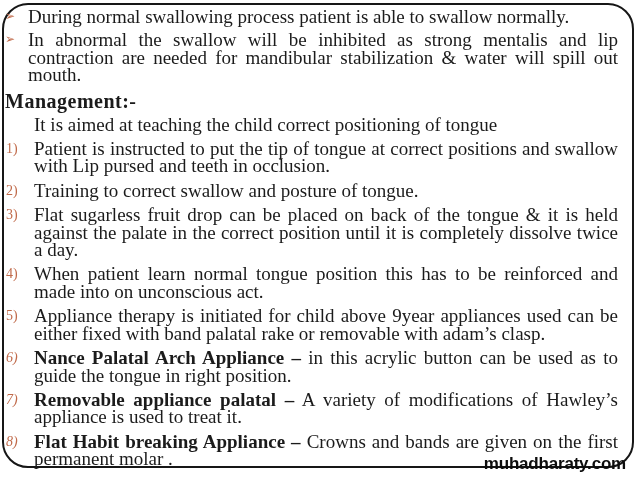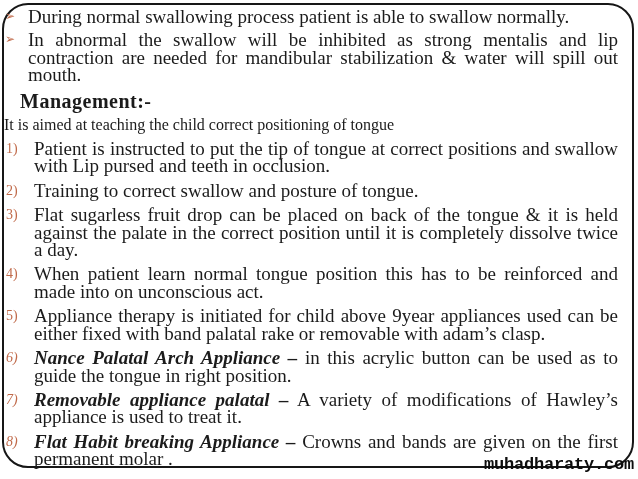--- a/index.html
+++ b/index.html
@@ -46,40 +46,41 @@
     font-size: 19px;
     line-height: 17.4px;
     text-align: justify;
     padding-right: 16px;
   }
   .heading {
     font-size: 20px;
     font-weight: bold;
     line-height: 23px;
     letter-spacing: 0.5px;
-    margin: 5px 0 3px 16px;
+    margin: 5px 0 3px 1px;
   }
   .intro {
-    font-size: 16px;
+    font-size: 19px;
     line-height: 17.4px;
     margin-bottom: 7px;
+    padding-left: 30px;
   }
   .num {
     flex: 0 0 30px;
     color: var(--accent);
     font-size: 14px;
     line-height: 17.4px;
     padding-left: 2px;
   }
   .num.italic { font-style: italic; }
-  .lead { font-weight: bold; font-style: italic; }
+  .lead { font-weight: bold; }
   .watermark {
     position: absolute;
-    right: 4px; bottom: 5px;
-    font-family: Liberation Mono, monospace;
+    right: 12px; bottom: 5px;
+    font-family: Liberation Sans, sans-serif;
     font-weight: bold;
     font-size: 17px;
     letter-spacing: -0.2px;
     color: #0d0d0d;
     background: transparent;
   }
 </style>
 </head>
 <body>
 

